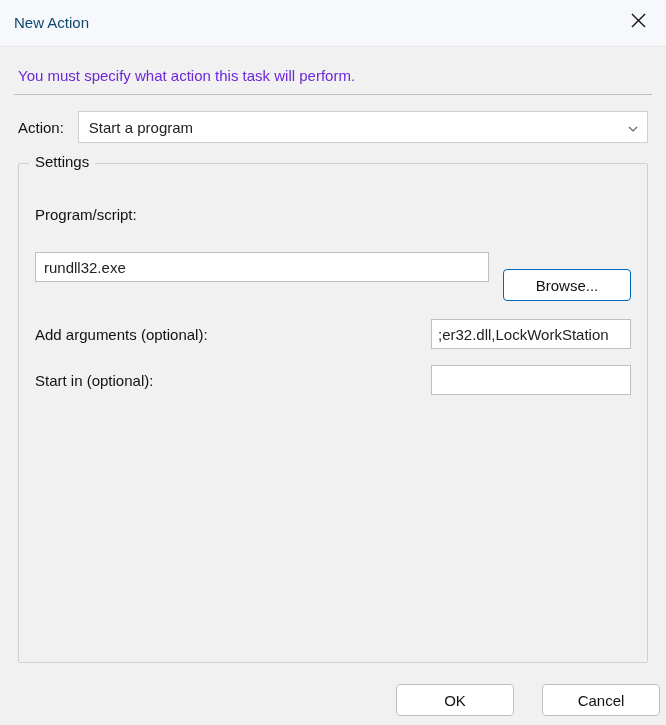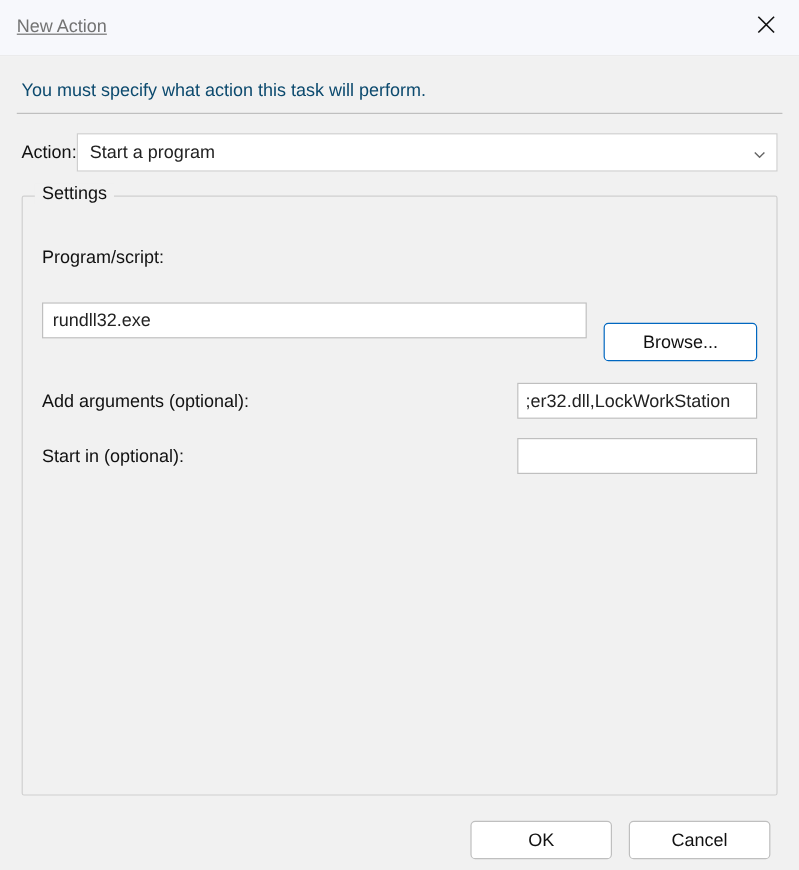--- a/index.html
+++ b/index.html
@@ -19,22 +19,21 @@
     .titlebar {
       display: flex;
       align-items: center;
       justify-content: space-between;
       padding: 8px 14px 10px 14px;
       background: #f7f8fc;
       border-bottom: 1px solid #e8e8e8;
     }
     .titlebar-title {
       font-size: 15px;
-      color: #737373;
-      text-decoration: underline;
+      color: #0c4a6e;
     }
     .close-btn {
       width: 28px;
       height: 28px;
       display: flex;
       align-items: center;
       justify-content: center;
       cursor: pointer;
     }
     .close-btn svg {
@@ -42,28 +41,29 @@
       height: 15px;
     }
     .dialog-body {
       background: #f1f1f1;
       padding: 16px 14px 14px 14px;
       height: calc(725px - 42px);
       position: relative;
     }
     .instruction {
       font-size: 15px;
-      color: #0c4a6e;
+      color: #6d28d9;
       padding: 4px 4px 10px 4px;
       border-bottom: 1px solid #bfbfbf;
       margin-bottom: 16px;
     }
     .action-row {
       display: flex;
       align-items: center;
+      gap: 14px;
       margin-bottom: 20px;
       padding: 0 4px;
     }
     .action-label {
       font-size: 15px;
       color: #111;
     }
     .select-wrap {
       flex: 1;
       position: relative;
@@ -156,23 +156,23 @@
     }
     .opt-input {
       width: 200px;
       text-align: left;
       padding-left: 6px;
       overflow: hidden;
     }
     .footer {
       position: absolute;
       bottom: 14px;
-      right: 24px;
-      display: flex;
-      gap: 14px;
+      right: 6px;
+      display: flex;
+      gap: 28px;
     }
     .footer-btn {
       width: 118px;
       height: 32px;
       background: #ffffff;
       border: 1px solid #bfbfbf;
       border-radius: 4px;
       font-size: 15px;
       color: #111;
       cursor: pointer;

